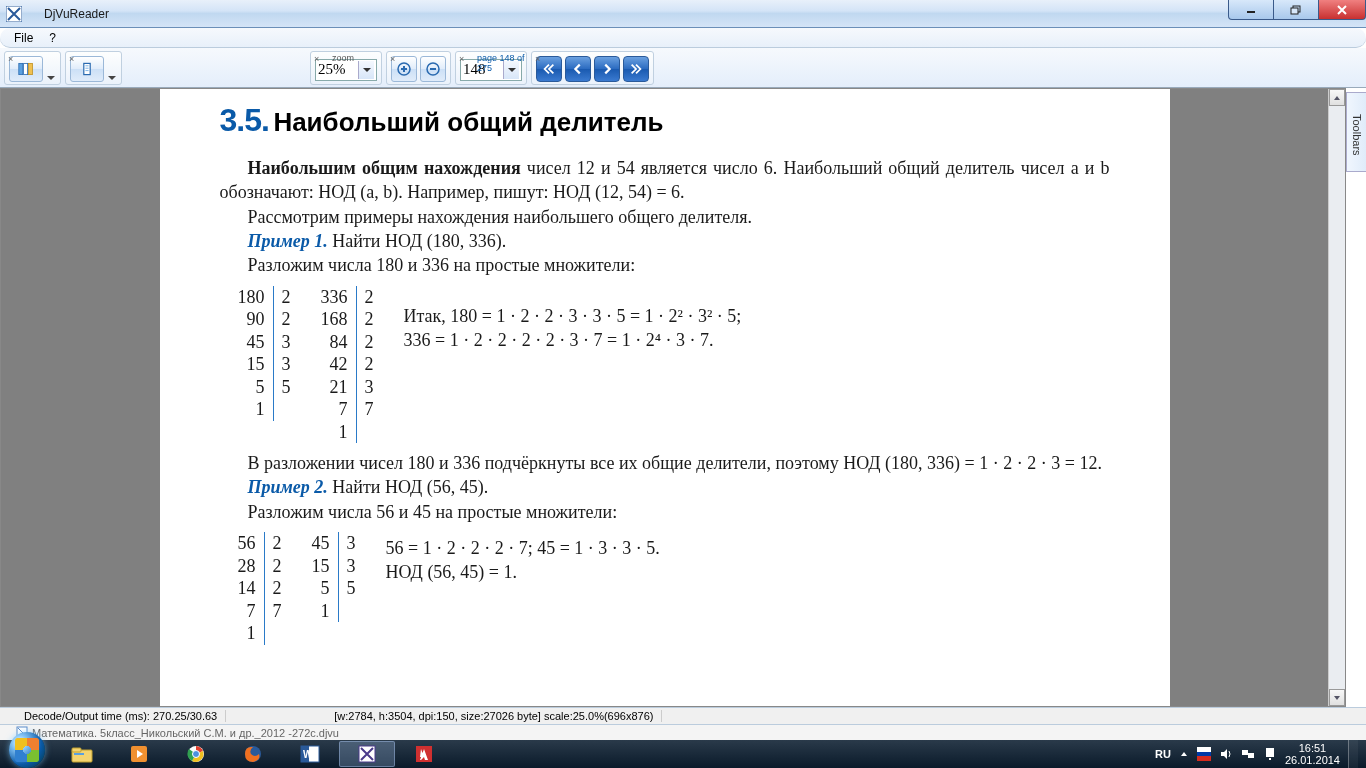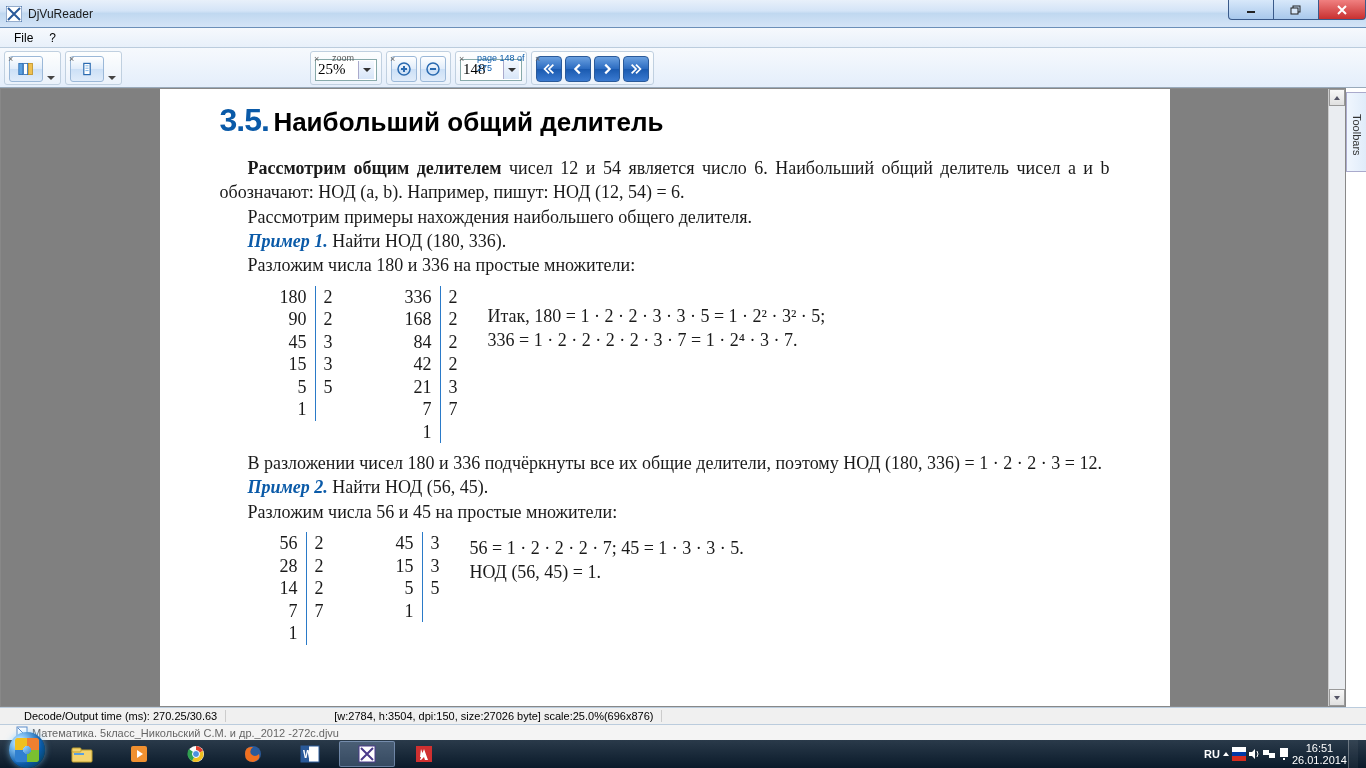--- a/index.html
+++ b/index.html
@@ -1,30 +1,30 @@
 <!DOCTYPE html>
 <html><head>
 <meta charset="utf-8">
 <style>
 * { margin: 0; padding: 0; box-sizing: border-box; }
 body { font-family: "Segoe UI", Tahoma, sans-serif; font-size: 12px; background: #fff; overflow: hidden; width: 1366px; height: 768px; position: relative; }
 
 
-.titlebar { height: 28px; background: linear-gradient(#e8f0fa, #d4e4f7 40%, #c0d8f0 50%, #d4e4f7); border-bottom: 1px solid #6b8fb8; display: flex; align-items: center; padding-left: 6px; position: relative; }
+.titlebar { height: 28px; background: linear-gradient(#e8f0fa, #d4e4f7 40%, #c0d8f0 50%, #d4e4f7); border-bottom: 1px solid #6b8fb8; display: flex; align-items: center; padding-left: 6px; position: relative; gap: 16px; }
 .titlebar .app-icon { width: 16px; height: 16px; margin-right: 6px; display: inline-flex; align-items: center; justify-content: center; }
 .titlebar .title { color: #1a1a1a; font-size: 12px; }
 .win-controls { position: absolute; right: 0; top: 0; display: flex; }
 .win-btn { width: 46px; height: 20px; border: 1px solid #3a5a8a; border-top: none; margin-left: -1px; display: flex; align-items: center; justify-content: center; cursor: pointer; }
 .win-min { background: linear-gradient(#d8e8fa, #a8c8ec); border-bottom-left-radius: 4px; }
 .win-max { background: linear-gradient(#d8e8fa, #a8c8ec); }
 .win-close { background: linear-gradient(#f08080, #c83030); border-bottom-right-radius: 4px; width: 48px; }
 .win-btn svg { width: 12px; height: 10px; }
 
 
-.menubar { height: 20px; background: linear-gradient(#f6f9fd, #e8f0fa); border-bottom: 1px solid #bcd; display: flex; align-items: center; padding-left: 6px; }
+.menubar { height: 20px; background: linear-gradient(#f6f9fd, #e8f0fa); border-bottom: 1px solid #bcd; display: flex; align-items: center; padding-left: 6px; border-radius: 10px; }
 .menubar span { padding: 2px 8px; cursor: pointer; }
 
 
 .toolstrip { height: 40px; background: linear-gradient(#f6f9fd, #e4eefb); border-bottom: 1px solid #9ab; display: flex; align-items: center; padding: 0 4px; gap: 4px; }
 .tool-group { background: linear-gradient(#fdfefe, #ebf2fb); border: 1px solid #c0d0e0; border-radius: 3px; padding: 2px 4px; display: flex; align-items: flex-end; gap: 3px; position: relative; height: 34px; }
 .tool-group .close-x { position: absolute; left: 3px; top: 2px; font-size: 9px; color: #666; cursor: pointer; }
 .tool-group .label { position: absolute; top: 1px; left: 21px; font-size: 9px; color: #555; }
 .tool-btn { width: 26px; height: 26px; border: 1px solid #9bb8d8; border-radius: 3px; background: linear-gradient(#fff, #e0ecfa 50%, #cce0f6 51%, #e0ecfa); display: flex; align-items: center; justify-content: center; cursor: pointer; }
 .tool-btn.wide { width: 34px; }
 .tool-btn svg { width: 16px; height: 16px; }
@@ -48,21 +48,21 @@
 .page-container { position: absolute; left: 0; right: 17px; top: 0; bottom: 0; background: #808080; display: flex; justify-content: center; }
 .page { width: 1010px; height: 100%; background: #fff; padding: 10px 60px 0 60px; font-family: "Times New Roman", serif; font-size: 18px; color: #1a1a1a; line-height: 1.35; overflow: hidden; }
 
 
 .sect-num { font-family: Arial, sans-serif; font-weight: 900; font-size: 32px; color: #0a5aa8; letter-spacing: -1px; }
 .sect-title { font-family: Arial, sans-serif; font-weight: 900; font-size: 26px; color: #000; }
 .heading-row { margin-bottom: 14px; }
 .body p { text-indent: 28px; margin: 0; text-align: justify; }
 .body .ex-title { color: #0a5aa8; font-style: italic; font-weight: bold; }
 .factor-block { display: flex; gap: 30px; margin: 8px 0 8px 18px; align-items: flex-start; }
-.factor-col { display: flex; margin-left: 42px; }
+.factor-col { display: flex; }
 .fc-nums { text-align: right; padding-right: 8px; border-right: 1.5px solid #2a7ac8; }
 .fc-primes { padding-left: 8px; }
 .fc-nums div, .fc-primes div { line-height: 1.25; }
 .aside { padding-top: 18px; }
 
 
 .statusbar { position: absolute; left: 0; right: 0; background: #f0f0f0; border-top: 1px solid #bcd; height: 17px; font-size: 11px; display: flex; align-items: center; padding: 0 16px; }
 .status1 { bottom: 44px; }
 .status1 .cell { border-right: 1px solid #ccc; padding: 0 8px; }
 .status2 { bottom: 28px; height: 16px; background: #f4f4f4; color: #666; }
@@ -71,21 +71,21 @@
 
 .taskbar { position: absolute; bottom: 0; left: 0; right: 0; height: 28px; background: linear-gradient(#2a3a4a, #0a1a2a); display: flex; align-items: center; }
 .start-btn { width: 54px; height: 28px; display: flex; align-items: center; justify-content: center; cursor: pointer; }
 .orb { width: 36px; height: 36px; border-radius: 50%; background: radial-gradient(circle at 30% 30%, #fff, #8ac8f8 20%, #0a5aa8 60%, #033); box-shadow: 0 0 6px rgba(120,200,255,0.6); position: relative; top: -4px; }
 .orb::before { content: ""; position: absolute; inset: 6px; background:
   conic-gradient(from 0deg, #f08030 0 25%, #7ac030 25% 50%, #3080d0 50% 75%, #f0c020 75% 100%);
   -webkit-mask: radial-gradient(circle, transparent 4px, #000 4px); border-radius: 2px; }
 .tb-item { width: 56px; height: 26px; border-radius: 2px; display: flex; align-items: center; justify-content: center; cursor: pointer; margin-right: 1px; }
 .tb-item.active { background: rgba(180,210,255,0.25); border: 1px solid rgba(180,210,255,0.4); }
 .tb-item svg, .tb-item .ico { width: 24px; height: 20px; }
-.tray { position: absolute; right: 0; top: 0; bottom: 0; display: flex; align-items: center; color: #fff; font-size: 11px; gap: 1px; padding-right: 8px; }
+.tray { position: absolute; right: 0; top: 0; bottom: 0; display: flex; align-items: center; color: #fff; font-size: 11px; gap: 8px; padding-right: 8px; }
 .tray .lang { font-weight: bold; }
 .tray .clock { text-align: center; line-height: 1.1; }
 .tray .tri { width: 10px; height: 10px; }
 .show-desktop { width: 10px; height: 28px; border-left: 1px solid rgba(255,255,255,0.3); background: rgba(255,255,255,0.05); cursor: pointer; }
 </style>
 </head>
 <body>
 
 <div class="titlebar">
   <span class="app-icon">
@@ -211,21 +211,21 @@
 <div class="toolbars-tab">Toolbars</div>
 
 <div class="viewport">
   <div class="page-container">
     <div class="page">
       <div class="heading-row">
         <span class="sect-num">3.5.</span>
         <span class="sect-title">Наибольший общий делитель</span>
       </div>
       <div class="body">
-        <p><b>Рассмотрим общим делителем</b><span> чисел 12 и 54 является число 6. Наибольший общий делитель чисел a и b обозначают: НОД (a, b). Например, пишут: НОД (12, 54) = 6.</span></p>
+        <p><b>Наибольшим общим нахождения</b><span> чисел 12 и 54 является число 6. Наибольший общий делитель чисел a и b обозначают: НОД (a, b). Например, пишут: НОД (12, 54) = 6.</span></p>
         <p>Рассмотрим примеры нахождения наибольшего общего делителя.</p>
 
         <p><span class="ex-title">Пример 1.</span><span> Найти НОД (180, 336).</span></p>
         <p>Разложим числа 180 и 336 на простые множители:</p>
 
         <div class="factor-block">
           <div class="factor-col">
             <div class="fc-nums">
               <div>180</div>
                 <div>90</div>

